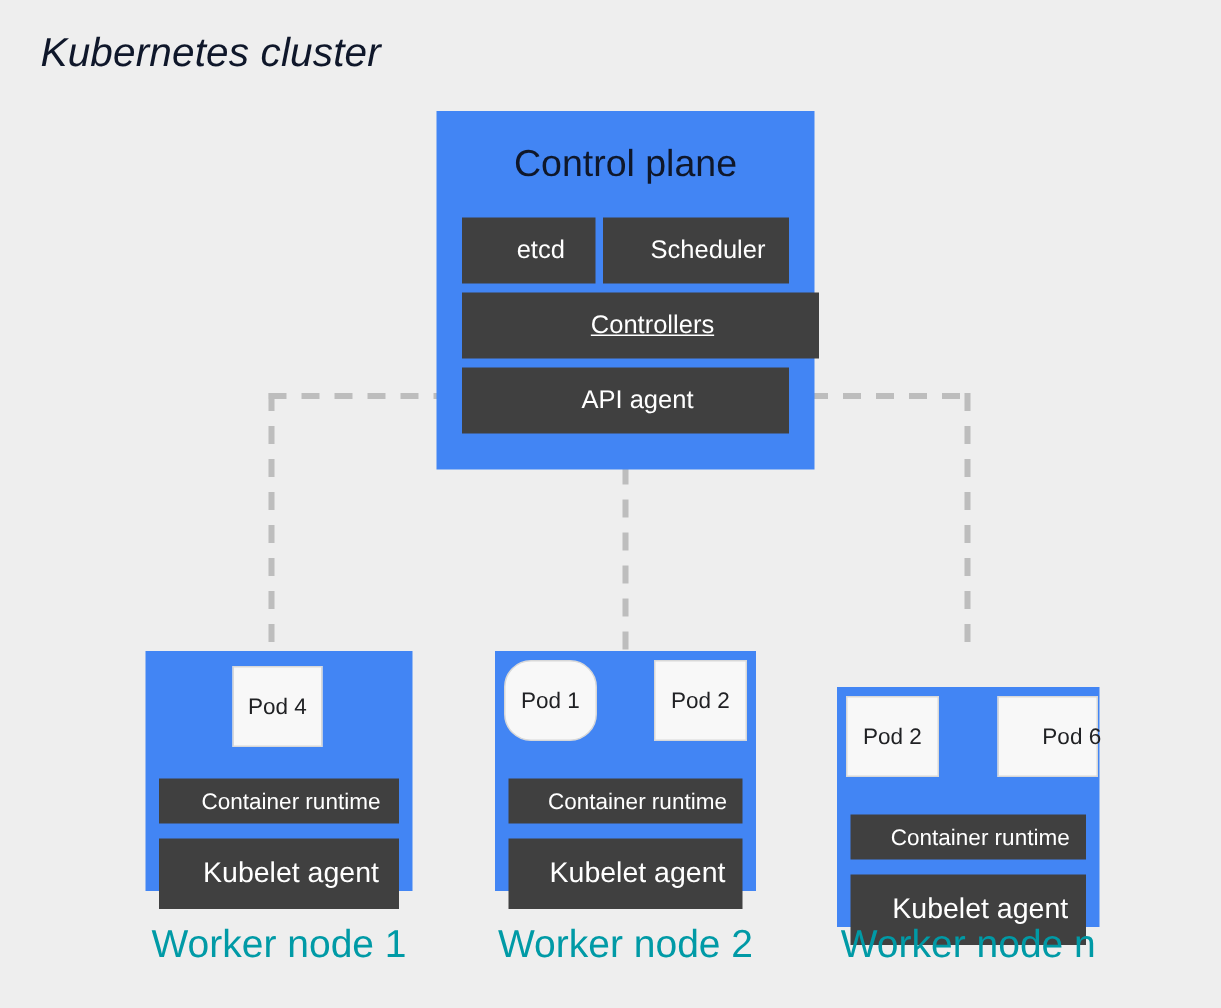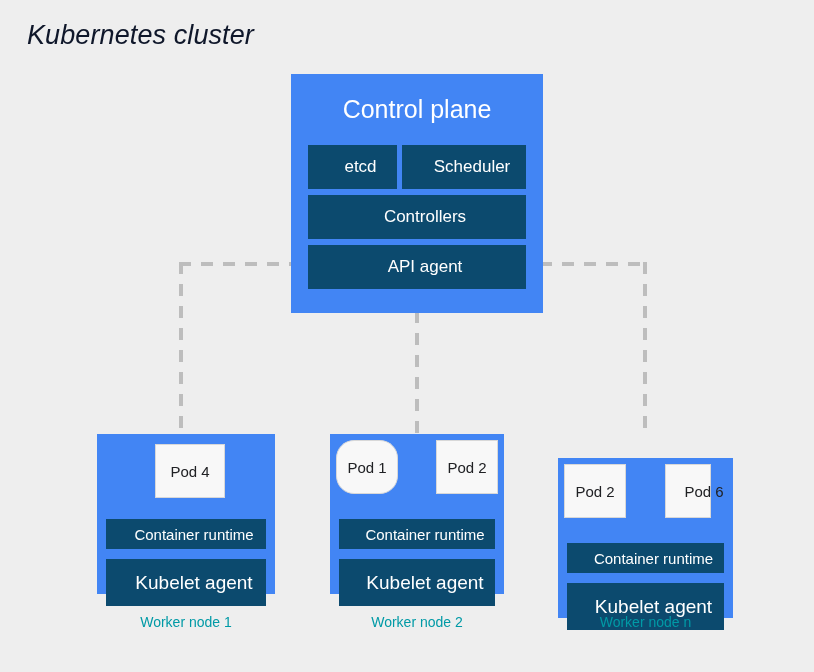--- a/index.html
+++ b/index.html
@@ -45,27 +45,27 @@
     width: 252px;
     height: 239px;
   }
   #control-plane-title {
     position: absolute;
     left: 0;
     top: 21px;
     width: 252px;
     text-align: center;
     font-size: 25px;
-    color: #ffffff;
+    color: #0f172a;
     white-space: nowrap;
   }
 
   .gray-box {
     position: absolute;
-    background: #0c4a6e;
+    background: #404040;
     color: #ffffff;
     display: flex;
     align-items: center;
     justify-content: center;
     box-sizing: border-box;
     white-space: nowrap;
     padding-left: 16px;
   }
 
   #cp-etcd {
@@ -78,23 +78,24 @@
   #cp-scheduler {
     left: 111px;
     top: 71px;
     width: 124px;
     height: 44px;
     font-size: 17px;
   }
   #cp-controllers {
     left: 17px;
     top: 121px;
-    width: 218px;
-    height: 44px;
-    font-size: 17px;
+    width: 238px;
+    height: 44px;
+    font-size: 17px;
+    text-decoration: underline;
   }
   #cp-apiserver {
     left: 17px;
     top: 171px;
     width: 218px;
     height: 44px;
     font-size: 17px;
   }
 
   
@@ -113,29 +114,29 @@
     color: #202124;
     display: flex;
     align-items: center;
     justify-content: center;
     box-sizing: border-box;
     font-size: 15px;
     white-space: nowrap;
   }
 
   
-  #pod-4 { left: 58px; top: 10px; width: 70px; height: 54px; }
+  #pod-4 { left: 58px; top: 10px; width: 60px; height: 54px; }
 
   
   #pod-1 { left: 6px;  top: 6px; width: 62px; height: 54px; border-radius: 18px; }
   #pod-3 { left: 106px; top: 6px; width: 62px; height: 54px; }
 
   
   #pod-2 { left: 6px;  top: 6px; width: 62px; height: 54px; }
-  #pod-6 { left: 107px; top: 6px; width: 46px; height: 54px; padding-left: 32px; }
+  #pod-6 { left: 107px; top: 6px; width: 67px; height: 54px; padding-left: 32px; }
 
   .node-runtime {
     left: 9px;
     top: 85px;
     height: 30px;
     font-size: 15px;
   }
   .node-kubelet {
     left: 9px;
     top: 125px;
@@ -146,21 +147,21 @@
   #worker-node-1 .node-kubelet { width: 160px; }
   #worker-node-2 .node-runtime,
   #worker-node-2 .node-kubelet { width: 156px; }
   #worker-node-n .node-runtime,
   #worker-node-n .node-kubelet { width: 157px; }
 
   
   .node-caption {
     position: absolute;
     top: 614px;
-    font-size: 14px;
+    font-size: 26px;
     color: #009aa6;
     text-align: center;
     white-space: nowrap;
   }
   #caption-node-1 { left: 97px;  width: 178px; }
   #caption-node-2 { left: 330px; width: 174px; }
   #caption-node-n { left: 558px; width: 175px; }
 
   
   .conn-h {

